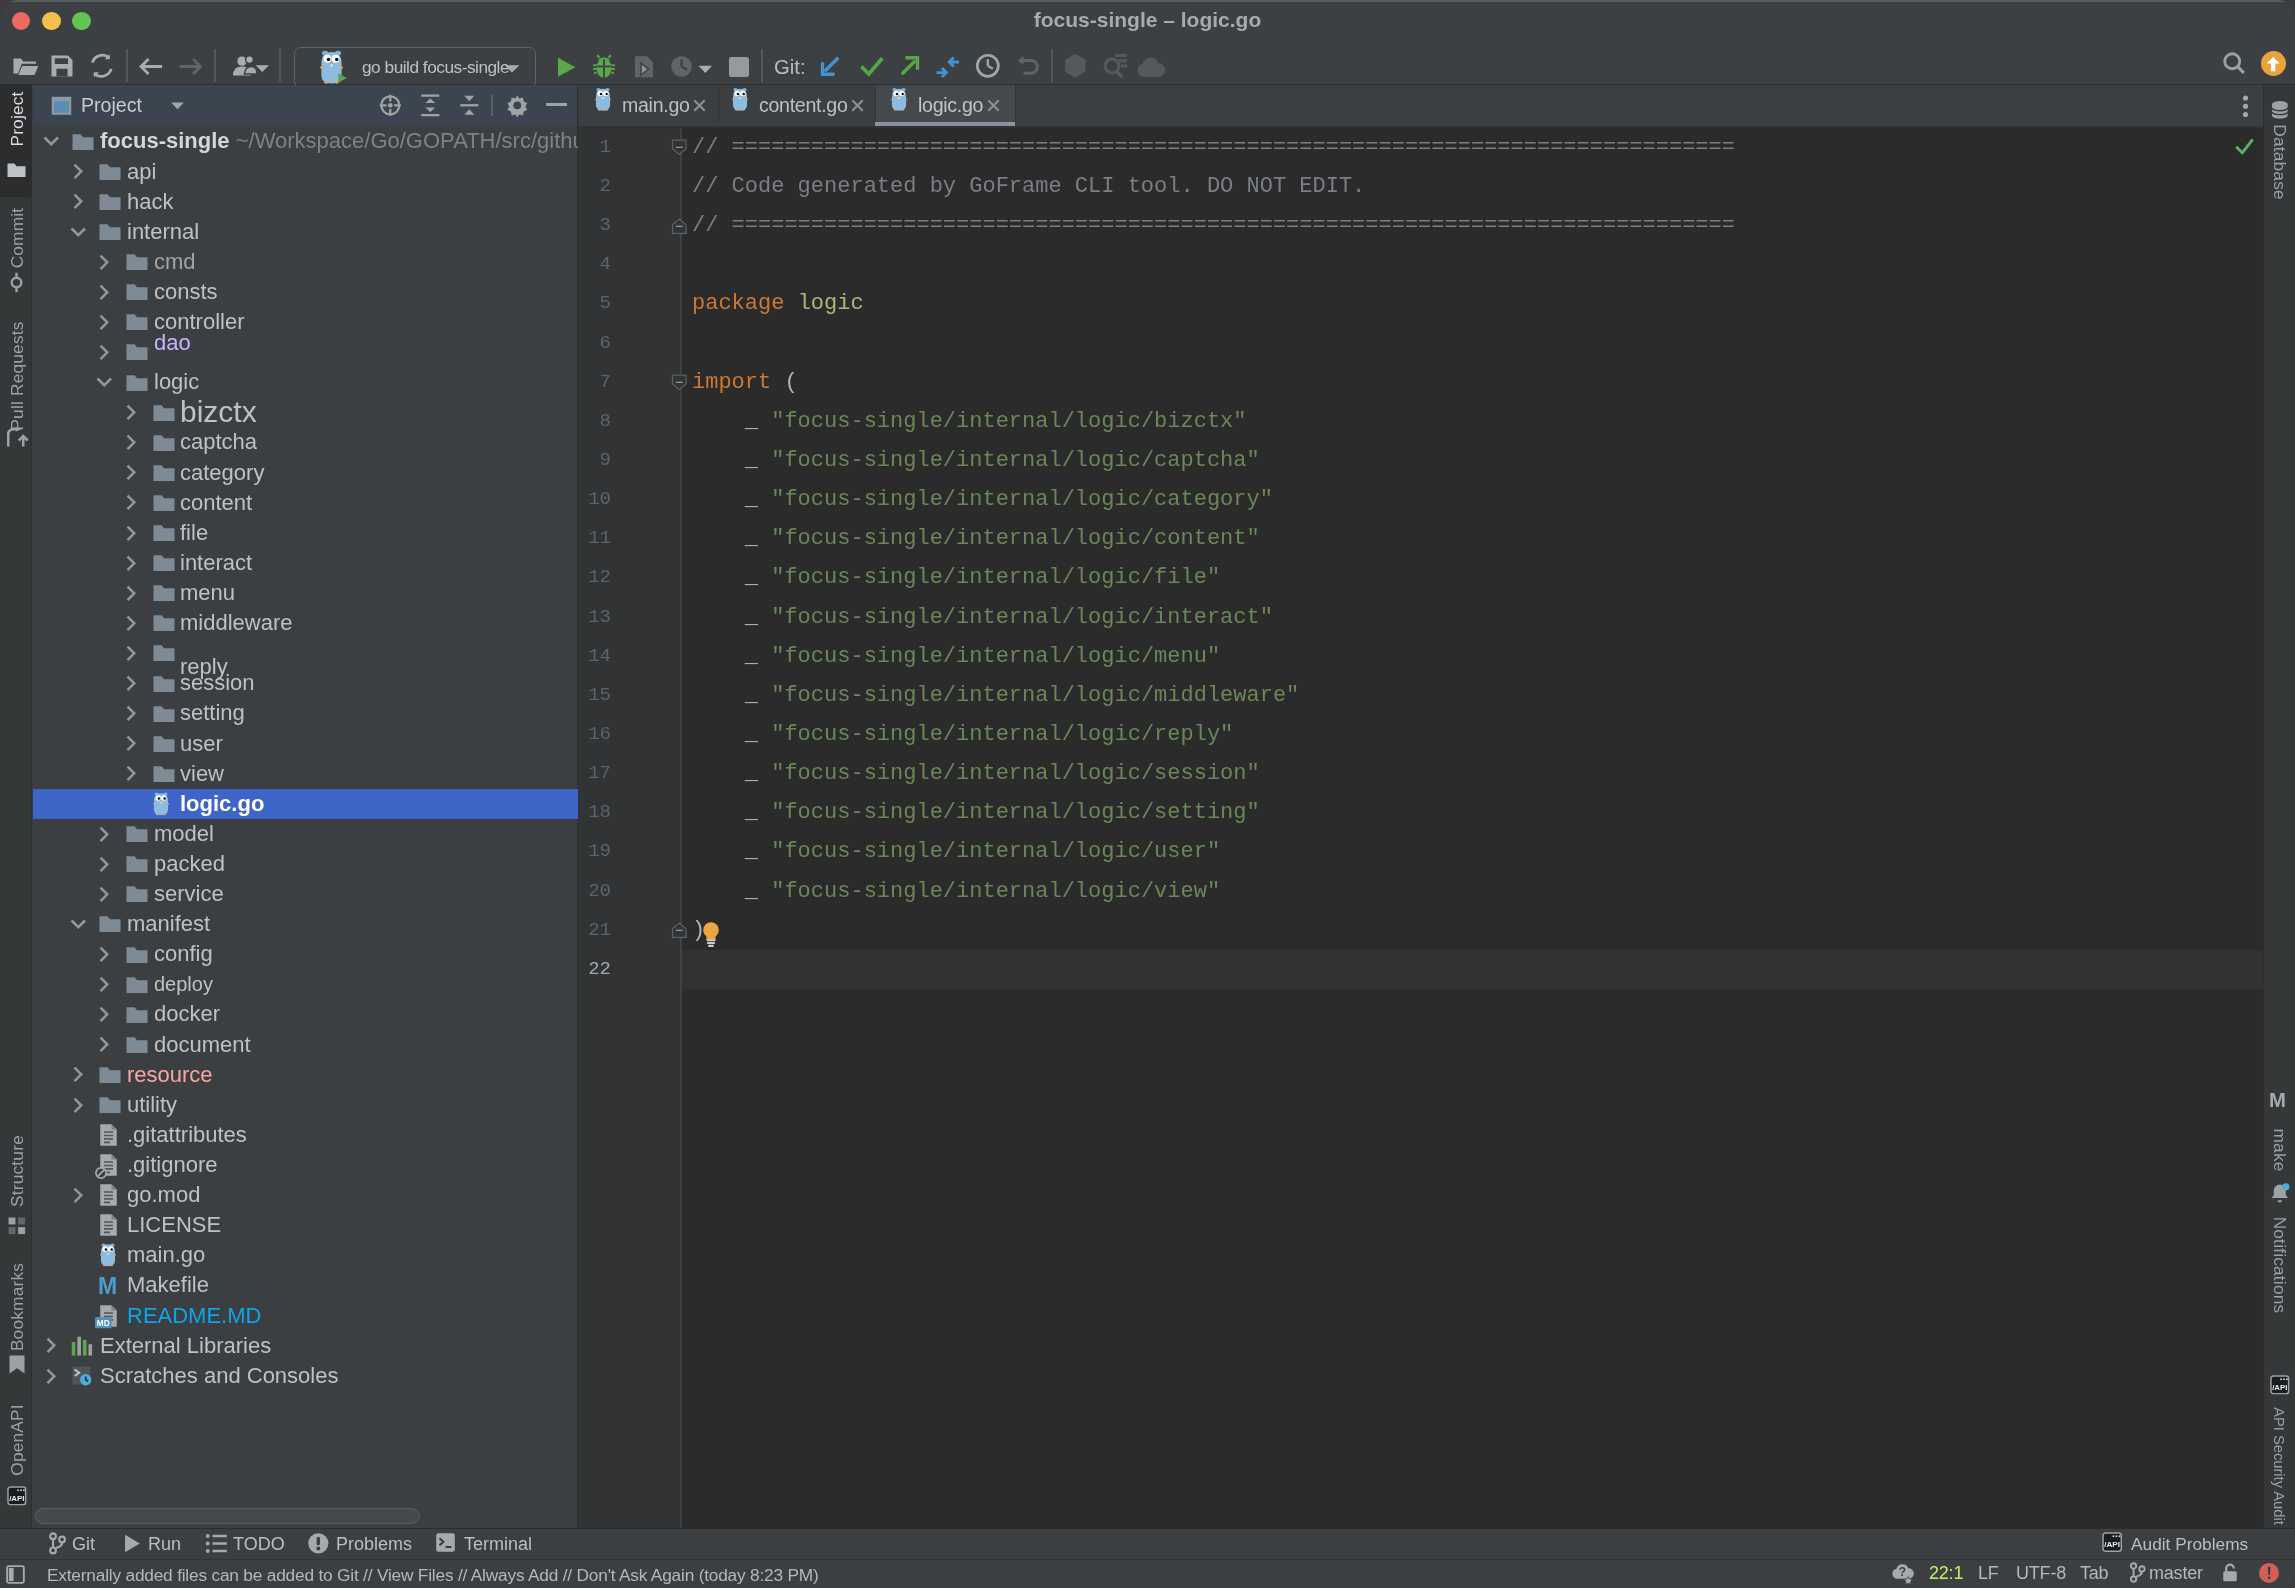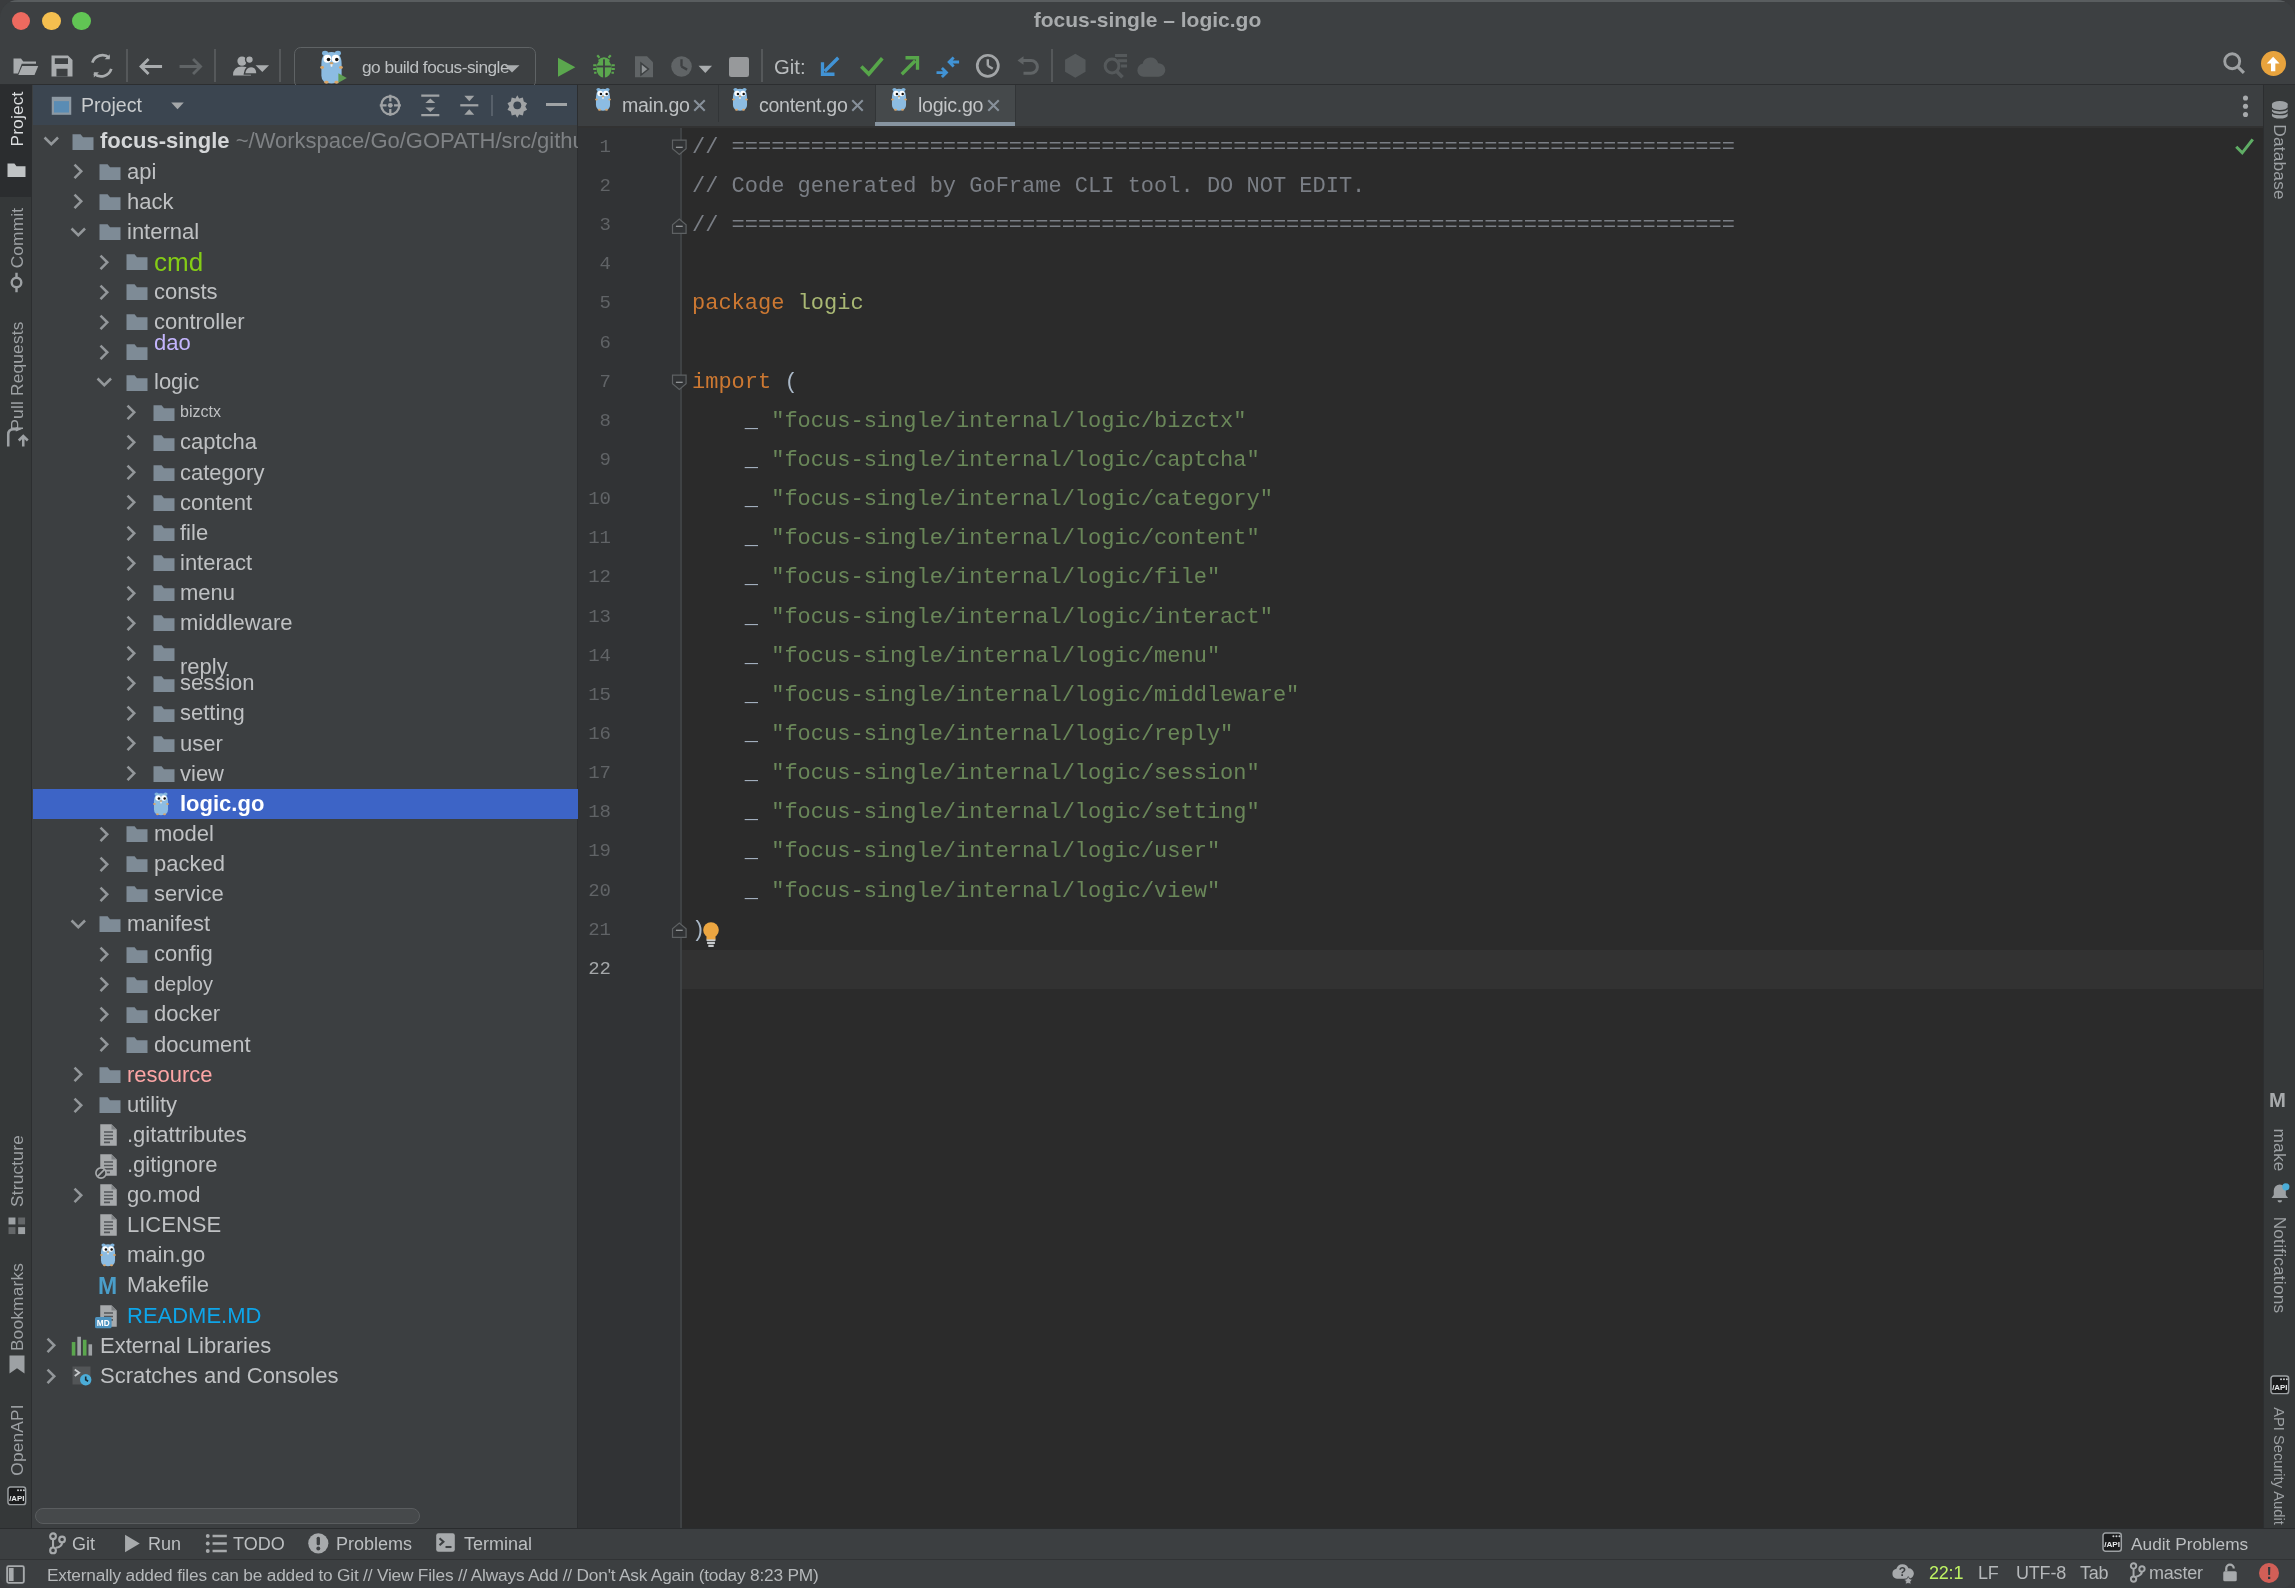--- a/index.html
+++ b/index.html
@@ -240,21 +240,21 @@
 <svg class="ic" style="left:98px;top:222px" width="24" height="19.6" viewBox="0 0 16 13">
       <path d="M1 1.5 h5.4 l1.6 2 H15 V12 H1 Z" fill="#7e8b96"></path>
     </svg>
 <div class="abs" style="left:127px;top:217px;height:30px;line-height:30px;font-size:22px;color:#bfc1c3">internal</div>
 <svg class="ic" style="left:99px;top:254px" width="10.5" height="16.6" viewBox="0 0 7 11">
       <path d="M1 1 L5.5 5.5 L1 10" stroke="#93979a" stroke-width="1.7" fill="none"></path>
     </svg>
 <svg class="ic" style="left:125px;top:252px" width="24" height="19.6" viewBox="0 0 16 13">
       <path d="M1 1.5 h5.4 l1.6 2 H15 V12 H1 Z" fill="#7e8b96"></path>
     </svg>
-<div class="abs" style="left:154px;top:247px;height:30px;line-height:30px;font-size:26px;color:#84cc16">cmd</div>
+<div class="abs" style="left:154px;top:247px;height:30px;line-height:30px;font-size:22px;color:#a3a3a3">cmd</div>
 <svg class="ic" style="left:99px;top:284px" width="10.5" height="16.6" viewBox="0 0 7 11">
       <path d="M1 1 L5.5 5.5 L1 10" stroke="#93979a" stroke-width="1.7" fill="none"></path>
     </svg>
 <svg class="ic" style="left:125px;top:282px" width="24" height="19.6" viewBox="0 0 16 13">
       <path d="M1 1.5 h5.4 l1.6 2 H15 V12 H1 Z" fill="#7e8b96"></path>
     </svg>
 <div class="abs" style="left:154px;top:277px;height:30px;line-height:30px;font-size:22px;color:#bfc1c3">consts</div>
 <svg class="ic" style="left:99px;top:314px" width="10.5" height="16.6" viewBox="0 0 7 11">
       <path d="M1 1 L5.5 5.5 L1 10" stroke="#93979a" stroke-width="1.7" fill="none"></path>
     </svg>
@@ -275,21 +275,21 @@
 <svg class="ic" style="left:125px;top:373px" width="24" height="19.6" viewBox="0 0 16 13">
       <path d="M1 1.5 h5.4 l1.6 2 H15 V12 H1 Z" fill="#7e8b96"></path>
     </svg>
 <div class="abs" style="left:154px;top:367px;height:30px;line-height:30px;font-size:22px;color:#bfc1c3">logic</div>
 <svg class="ic" style="left:126px;top:404px" width="10.5" height="16.6" viewBox="0 0 7 11">
       <path d="M1 1 L5.5 5.5 L1 10" stroke="#93979a" stroke-width="1.7" fill="none"></path>
     </svg>
 <svg class="ic" style="left:152px;top:403px" width="24" height="19.6" viewBox="0 0 16 13">
       <path d="M1 1.5 h5.4 l1.6 2 H15 V12 H1 Z" fill="#7e8b96"></path>
     </svg>
-<div class="abs" style="left:180px;top:397px;height:30px;line-height:30px;font-size:16px;color:#bfc1c3">bizctx</div>
+<div class="abs" style="left:180px;top:397px;height:30px;line-height:30px;font-size:30px;color:#bfc1c3">bizctx</div>
 <svg class="ic" style="left:126px;top:434px" width="10.5" height="16.6" viewBox="0 0 7 11">
       <path d="M1 1 L5.5 5.5 L1 10" stroke="#93979a" stroke-width="1.7" fill="none"></path>
     </svg>
 <svg class="ic" style="left:152px;top:433px" width="24" height="19.6" viewBox="0 0 16 13">
       <path d="M1 1.5 h5.4 l1.6 2 H15 V12 H1 Z" fill="#7e8b96"></path>
     </svg>
 <div class="abs" style="left:180px;top:427px;height:30px;line-height:30px;font-size:22px;color:#bfc1c3">captcha</div>
 <svg class="ic" style="left:126px;top:464px" width="10.5" height="16.6" viewBox="0 0 7 11">
       <path d="M1 1 L5.5 5.5 L1 10" stroke="#93979a" stroke-width="1.7" fill="none"></path>
     </svg>

